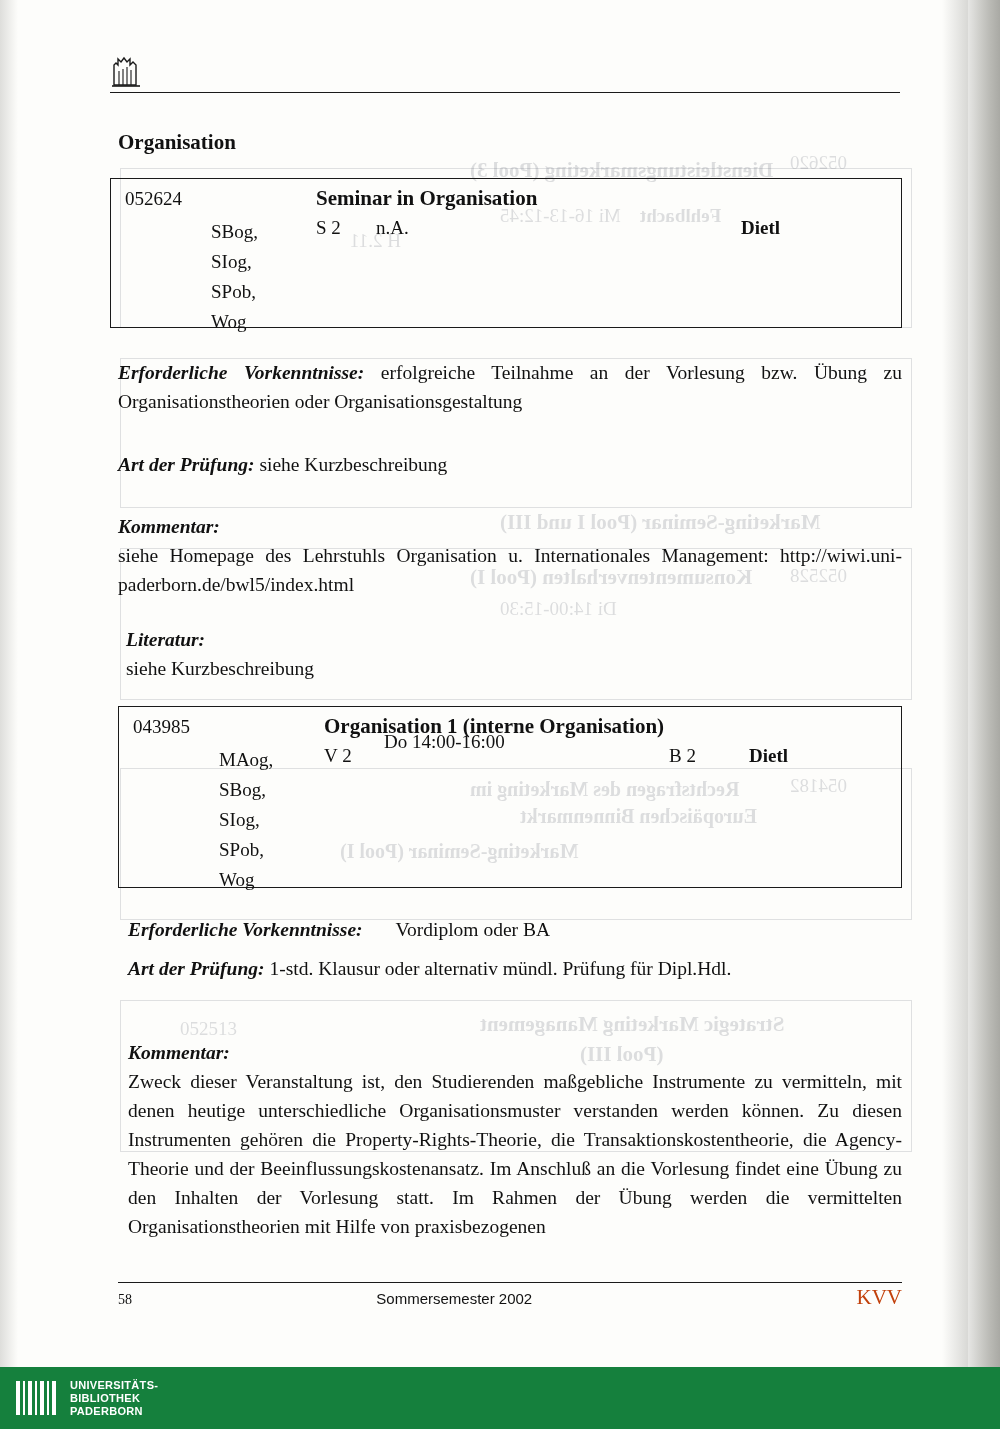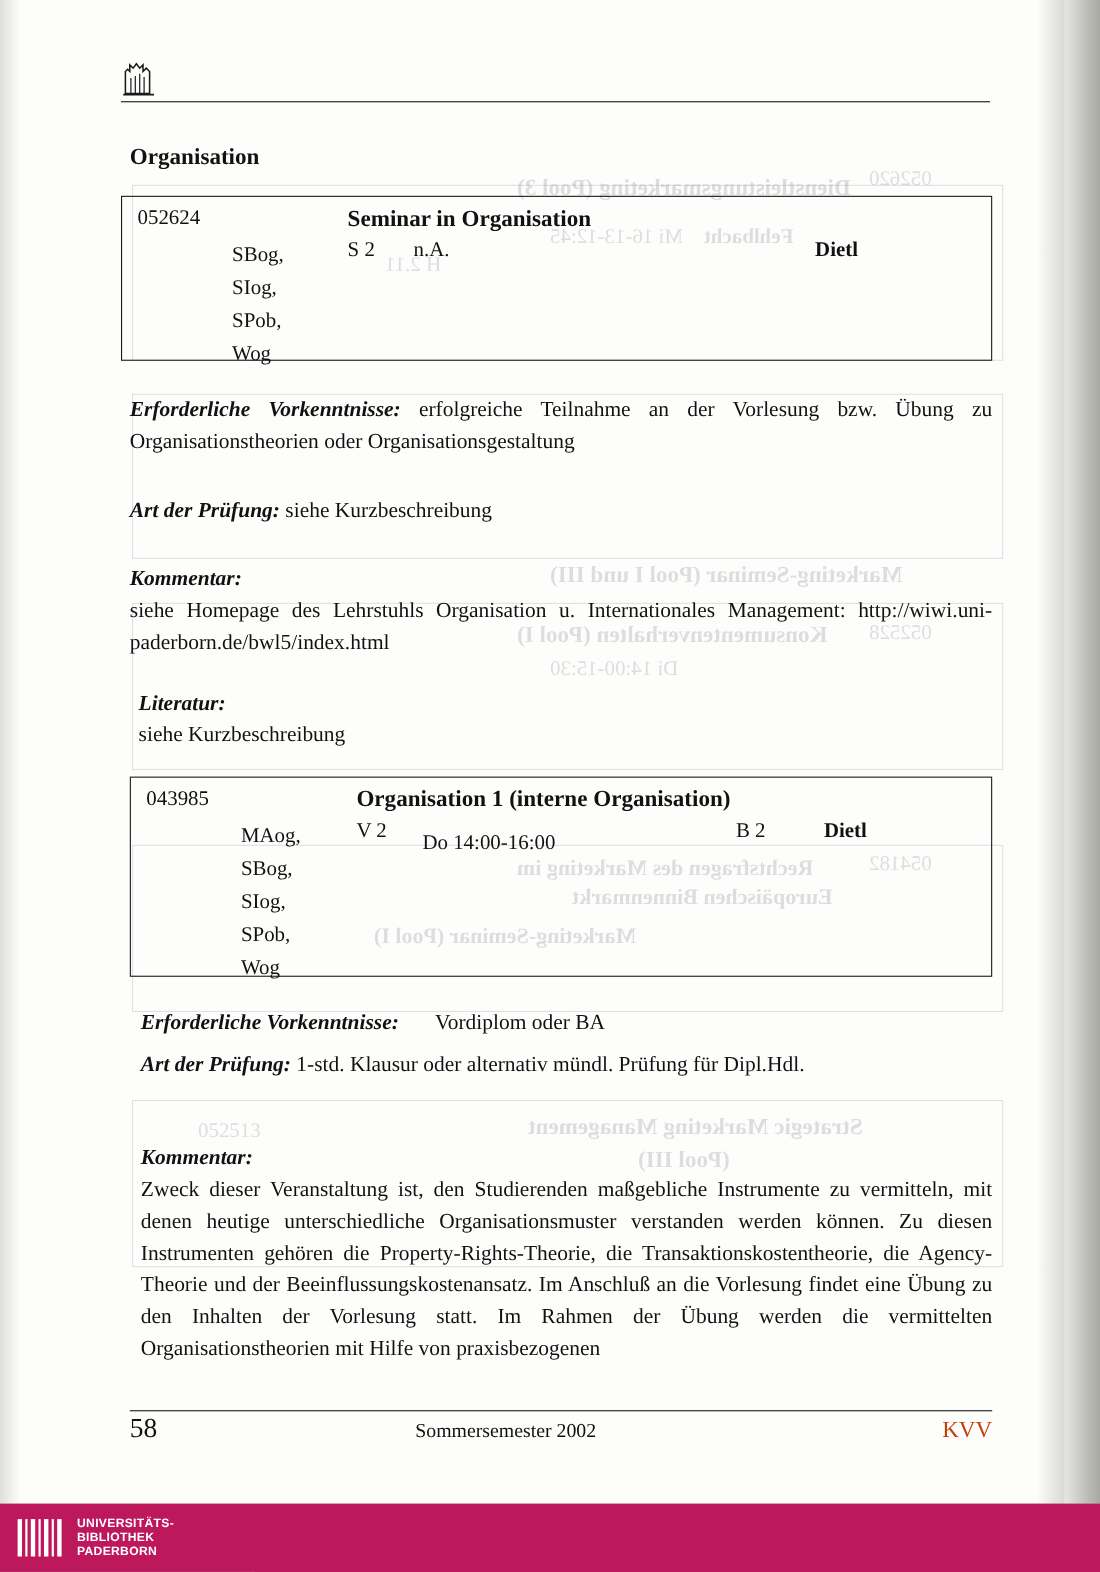--- a/index.html
+++ b/index.html
@@ -39,21 +39,21 @@
     left: 0; top: 0;
     width: 18px; height: 1370px;
     background: linear-gradient(to right, rgba(150,150,145,0.30) 0%, rgba(255,255,255,0) 100%);
   }
 
   
   .library-bar {
     position: absolute;
     left: 0; bottom: 0;
     width: 1000px; height: 62px;
-    background: #be185d;
+    background: #15803d;
     color: #ffffff;
     display: flex;
     align-items: center;
   }
   .library-barcode {
     display: flex;
     align-items: flex-end;
     margin-left: 16px;
     height: 34px;
     gap: 3px;
@@ -180,26 +180,26 @@
     position: absolute;
     left: 118px; top: 1282px;
     width: 784px;
     border-top: 1.5px solid #1a1a1a;
     padding-top: 2px;
     display: flex;
     justify-content: space-between;
     align-items: baseline;
   }
   .footer .pg {
-    font-size: 25px;
+    font-size: 14px;
     color: #111;
   }
   .footer .mid {
-    font-family: Liberation Serif, serif;
-    font-size: 18px;
+    font-family: Liberation Sans, sans-serif;
+    font-size: 15px;
     color: #111;
     position: relative;
     left: -40px;
   }
   .footer .kvv {
     font-size: 21px;
     color: #c2410c;
   }
   
   .ghost {
@@ -305,21 +305,21 @@
       <div class="cnum">043985</div>
       <div class="ctitle" style="left:205px; top:7px;">Organisation 1 (interne Organisation)</div>
       <div class="codes">
         <div>MAog,</div>
         <div>SBog,</div>
         <div>SIog,</div>
         <div>SPob,</div>
         <div>Wog</div>
       </div>
       <div class="meta" style="left:205px; top:38px;">V 2</div>
-      <div class="meta" style="left:265px; top:49px;">Do 14:00-16:00</div>
+      <div class="meta" style="left:265px; top:24px;">Do 14:00-16:00</div>
       <div class="meta" style="left:550px; top:38px;">B 2</div>
       <div class="lecturer" style="left:630px; top:38px;">Dietl</div>
     </div>
 
     <div class="para" style="left:128px; top:915px; width:774px;">
       <span class="lbl">Erforderliche Vorkenntnisse:</span>
       <span style="margin-left:28px;">Vordiplom oder BA</span>
     </div>
 
     <div class="para" style="left:128px; top:954px; width:774px;">

